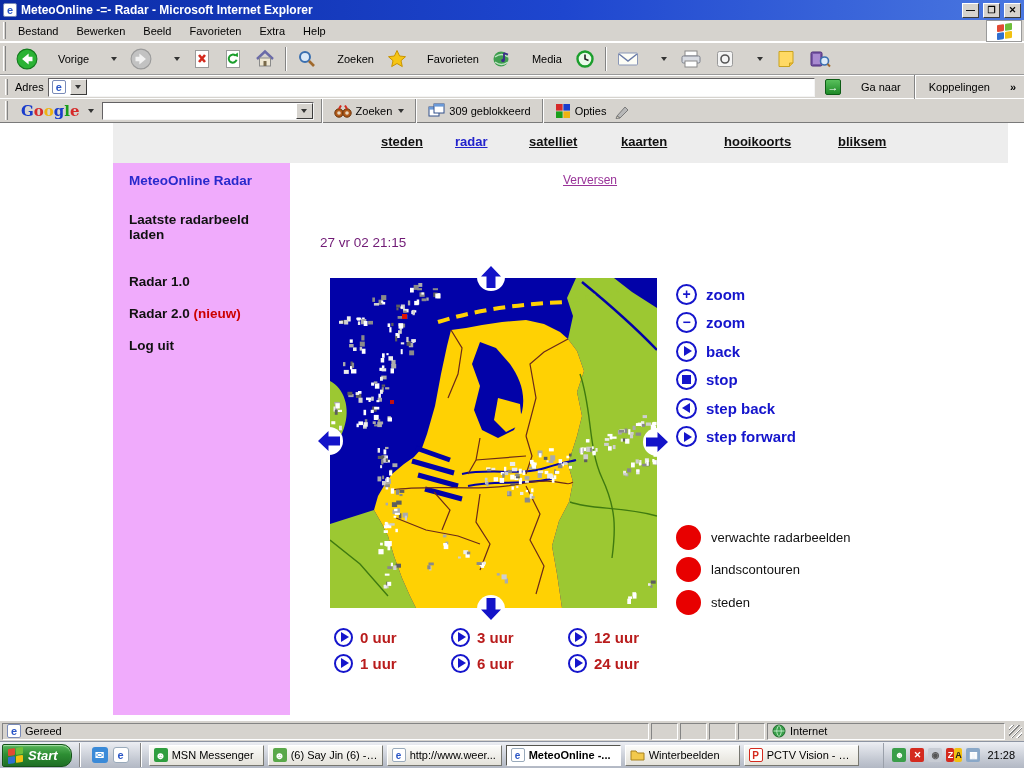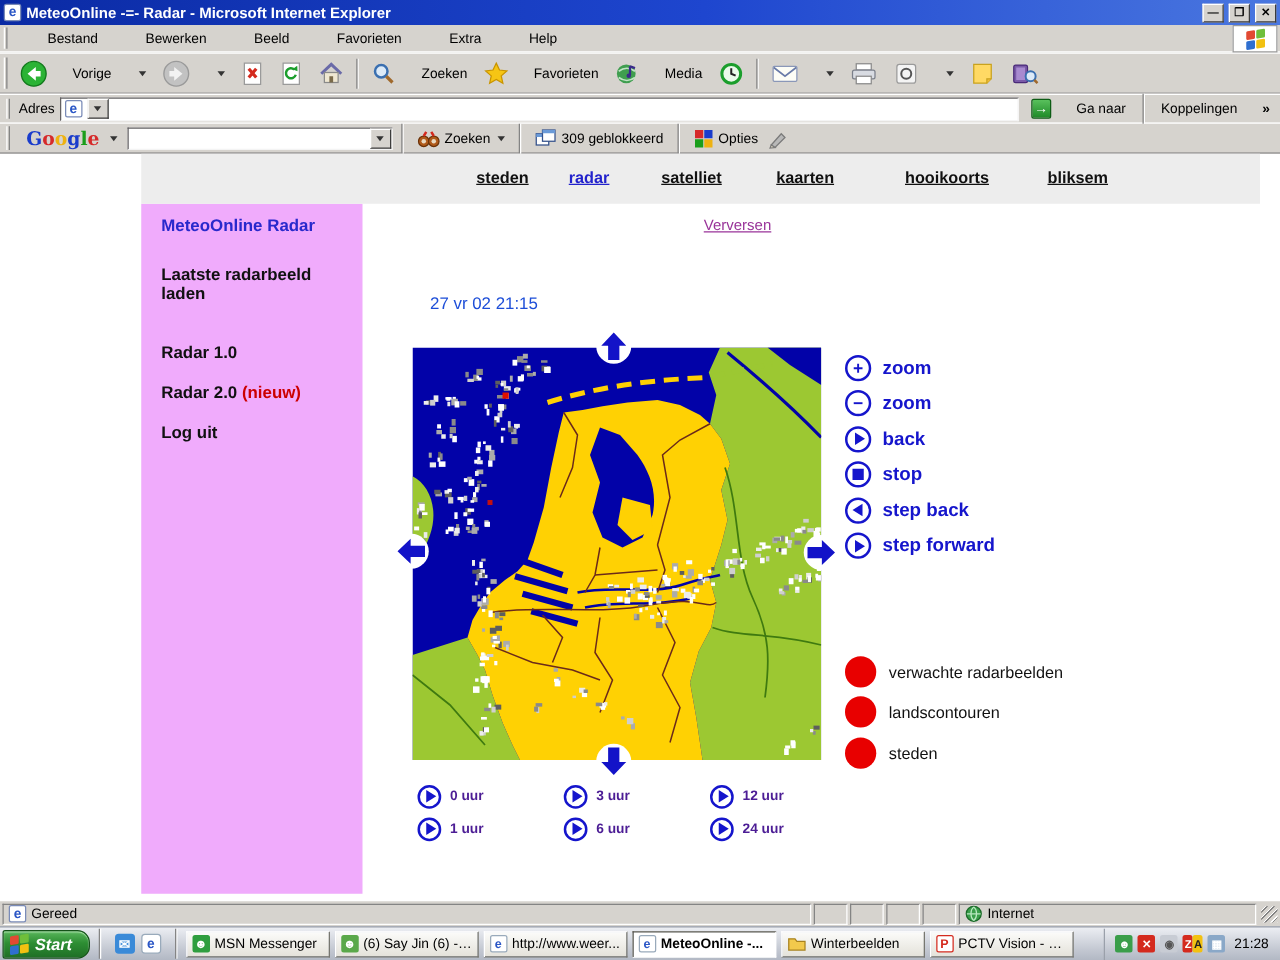--- a/index.html
+++ b/index.html
@@ -8,21 +8,21 @@
 
   
   .titlebar { height:20px; background:linear-gradient(90deg,#0a2aa4 0%,#1e46cf 55%,#4a77e0 100%);
     display:flex; align-items:center; padding:0 3px; gap:4px; }
   .titlebar .ttl { color:#fff; font-weight:bold; font-size:12px; flex:1; white-space:nowrap; overflow:hidden; }
   .ie-doc { width:14px; height:14px; background:#fff; border:1px solid #7a8bb8; border-radius:2px;
     color:#2a56c6; font-weight:bold; font-size:11px; line-height:12px; text-align:center; }
   .tb-btn { width:17px; height:15px; background:#d6d3ce; border:1px solid; border-color:#fff #3c3c3c #3c3c3c #fff;
     font-size:9px; line-height:12px; text-align:center; font-weight:bold; color:#000; }
 
-  .bar { background:#d6d3ce; display:flex; align-items:center;gap:20px; }
+  .bar { background:#d6d3ce; display:flex; align-items:center; }
   .grip { width:3px; height:80%; border-left:1px solid #fff; border-right:1px solid #848484; margin:0 3px; }
   .vsep { width:2px; height:24px; border-left:1px solid #848484; border-right:1px solid #fff; margin:0 3px; }
 
   .menubar { height:22px; border-bottom:1px solid #fff; position:relative; }
   .menu-item { padding:4px 9px; }
   .flagbox { position:absolute; right:2px; top:0; width:36px; height:22px; background:#fff;
     border:1px solid #9a9a9a; display:flex; align-items:center; justify-content:center; }
   .winflag { display:grid; grid-template-columns:7px 7px; grid-template-rows:7px 7px; gap:1px; transform:skewY(-8deg); }
   .winflag i { display:block; border-radius:1px; }
   .winflag .r{background:#e24a33}.winflag .g{background:#6fbf3a}.winflag .b{background:#2f6fd0}.winflag .y{background:#f2c111}
@@ -64,21 +64,21 @@
 
   .pbody { display:flex; }
   .sidebar { width:177px; background:#f0abfc; height:552px; padding:10px 10px 0 16px; font-size:13.5px; }
   .sb-title { color:#2929cc; font-weight:bold; margin-bottom:24px; }
   .sb-link { display:block; font-weight:bold; color:#111; cursor:pointer; }
   .sb-link .red { color:#cc0000; }
   .mb-lg { margin-bottom:32px; width:135px; } .mb-md { margin-bottom:17px; }
 
   .main { flex:1; position:relative; height:557px; }
   .refresh { position:absolute; left:273px; top:10px; color:#993399; text-decoration:underline; font-size:12px; cursor:pointer; }
-  .stamp { position:absolute; left:54px; top:72px; font-size:13.5px; color:#1d4ed8; }
+  .stamp { position:absolute; left:30px; top:72px; font-size:13.5px; color:#701a75; }
   .radar-map { position:absolute; left:40px; top:115px; width:327px; height:330px; }
 
   .map-arrow { position:absolute; width:30px; height:30px; cursor:pointer; }
   .map-arrow svg { display:block; }
   .ma-up{left:186px;top:99px}.ma-down{left:186px;top:431px;transform:rotate(180deg)}
   .ma-left{left:24px;top:263px;transform:rotate(-90deg)}.ma-right{left:352px;top:264px;transform:rotate(90deg)}
 
   .ctrl-col { position:absolute; left:386px; top:117px; display:flex; flex-direction:column; }
   .ctrl-row { height:28.5px; display:flex; align-items:center; gap:9px; color:#1515cc; font-weight:bold; font-size:15px; cursor:pointer; }
   .cicon { width:21px; height:21px; border:2.5px solid #1515cc; border-radius:50%; display:flex; align-items:center; justify-content:center; flex:0 0 auto; }
@@ -87,21 +87,21 @@
   .gl-back { width:0; height:0; border-top:5px solid transparent; border-bottom:5px solid transparent; border-right:8.5px solid #1515cc; margin-right:2px; }
   .gl-stop { width:9px; height:9px; background:#1515cc; }
 
   .legend { position:absolute; left:386px; top:358px; }
   .legend-row { display:flex; align-items:center; gap:10px; height:32.5px; }
   .ldot { width:25px; height:25px; border-radius:50%; background:#e80000; flex:0 0 auto; }
   .legend-row span { font-size:13px; color:#111; }
 
   .time-grid { position:absolute; left:44px; top:461px; display:grid; grid-template-rows:26px 26px;
     grid-auto-flow:column; grid-auto-columns:117px; }
-  .time-btn { display:flex; align-items:center; gap:7px; color:#4c1d95; font-weight:bold; font-size:11px; cursor:pointer; }
+  .time-btn { display:flex; align-items:center; gap:7px; color:#b91c1c; font-weight:bold; font-size:15px; cursor:pointer; }
   .time-btn .cicon { width:19px; height:19px; }
 
   
   .statusbar { height:21px; background:#d6d3ce; border-top:1px solid #fff; display:flex; align-items:center; padding:1px 2px; gap:2px; }
   .pane { height:17px; border:1px solid; border-color:#848484 #fff #fff #848484; display:flex; align-items:center; padding:0 4px; gap:4px; }
   .pane.main-pane { flex:1; } .pane.sm { width:27px; } .pane.zone { width:238px; }
   .gripper { width:13px; height:13px; margin-left:2px;
     background:repeating-linear-gradient(135deg,#d6d3ce 0 2px,#fff 2px 3px,#848484 3px 4px); }
 
   

